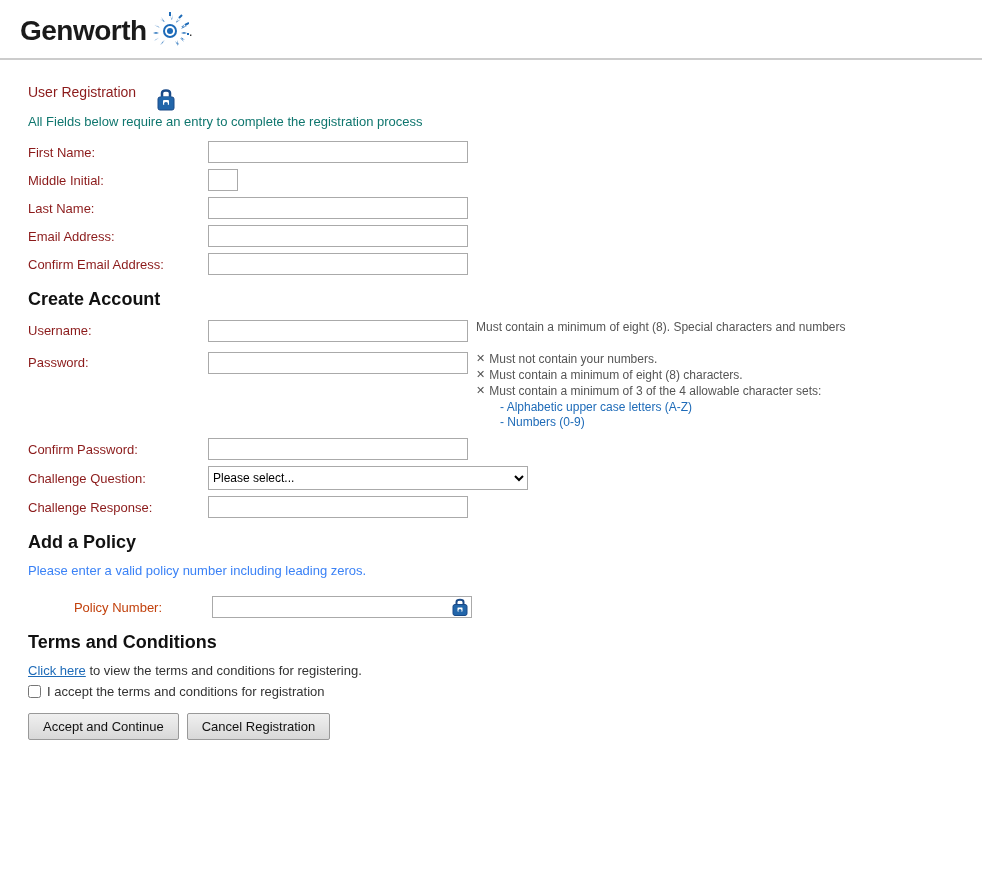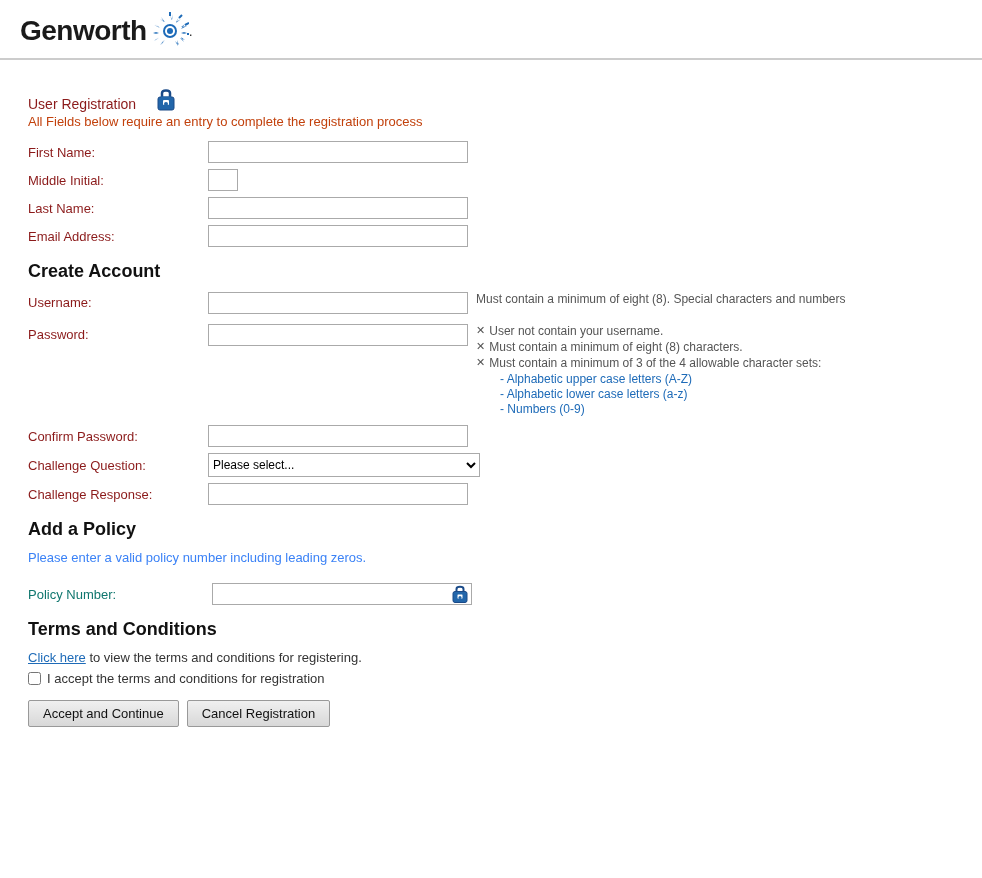--- a/index.html
+++ b/index.html
@@ -27,51 +27,52 @@
       font-size: 14px;
     }
     .content {
       padding: 14px 28px;
     }
     .page-title {
       color: #8b1a1a;
       font-size: 14px;
       margin-bottom: 2px;
       display: flex;
-      align-items: flex-end;
+      align-items: flex-start;
       gap: 16px;
     }
     .lock-icon {
       display: inline-flex;
       align-items: center;
       justify-content: center;
       width: 28px;
       height: 28px;
     }
     .required-note {
       font-size: 13px;
-      color: #c2410c;
+      color: #0f766e;
       margin-bottom: 12px;
       font-weight: normal;
     }
     .form-row {
       display: flex;
       align-items: center;
       margin-bottom: 6px;
     }
     .form-label {
       color: #8b1a1a;
       min-width: 180px;
       font-size: 13px;
       text-align: left;
     }
     .form-label-black {
-      color: #0f766e;
+      color: #c2410c;
       min-width: 180px;
       font-size: 13px;
+      text-align: center;
     }
     .form-input {
       border: 1px solid #aaa;
       height: 22px;
       padding: 2px 4px;
       font-size: 12px;
       outline: none;
     }
     .input-standard { width: 260px; }
     .input-middle { width: 30px; }
@@ -131,21 +132,21 @@
       font-size: 12px;
     }
     .char-set-item {
       margin-bottom: 1px;
     }
     .select-challenge {
       height: 24px;
       border: 1px solid #aaa;
       font-size: 12px;
       background: #fff;
-      width: 272px;
+      width: 320px;
     }
     .policy-hint {
       color: #3b82f6;
       font-size: 13px;
       margin-bottom: 18px;
     }
     .policy-row {
       display: flex;
       align-items: center;
       gap: 4px;
@@ -288,20 +289,24 @@
   <div class="form-row">
     <label class="form-label">Last Name:</label>
     <input type="text" class="form-input input-standard" style="">
   </div>
 
   <div class="form-row">
     <label class="form-label">Email Address:</label>
     <input type="text" class="form-input input-standard" style="">
   </div>
 
+  <div class="form-row">
+    <label class="form-label">Confirm Email Address:</label>
+    <input type="text" class="form-input input-standard" style="">
+  </div>
 
   <div class="section-heading">Create Account</div>
 
   <div class="username-row">
     <label class="username-label">Username:</label>
     <div class="username-right">
       <div style="display:flex; align-items:flex-start;">
         <input type="text" class="form-input input-username" style="">
         <span class="hint-inline">Must contain a minimum of eight (8). Special characters and numbers</span>
       </div>
@@ -309,41 +314,37 @@
   </div>
 
   <div class="password-row">
     <label class="password-label">Password:</label>
     <div>
       <input type="password" class="form-input input-standard" style="">
     </div>
     <div class="password-hints">
       <div class="password-hint-item">
         <span class="x-mark">✕</span>
-        <span>User not contain your username.</span>
+        <span>Must not contain your numbers.</span>
       </div>
       <div class="password-hint-item">
         <span class="x-mark">✕</span>
         <span>Must contain a minimum of eight (8) characters.</span>
       </div>
       <div class="password-hint-item">
         <span class="x-mark">✕</span>
         <span>Must contain a minimum of 3 of the 4 allowable character sets:</span>
       </div>
       <div class="char-set-list">
         <div class="char-set-item">
           <span>- </span>
           <span>Alphabetic upper case letters (A-Z)</span>
         </div>
         <div class="char-set-item">
           <span>- </span>
-          <span>Alphabetic lower case letters (a-z)</span>
-        </div>
-        <div class="char-set-item">
-          <span>- </span>
           <span>Numbers (0-9)</span>
         </div>
       </div>
     </div>
   </div>
 
   <div class="form-row" style="margin-top:8px;">
     <label class="form-label">Confirm Password:</label>
     <input type="password" class="form-input input-standard" style="">
   </div>

